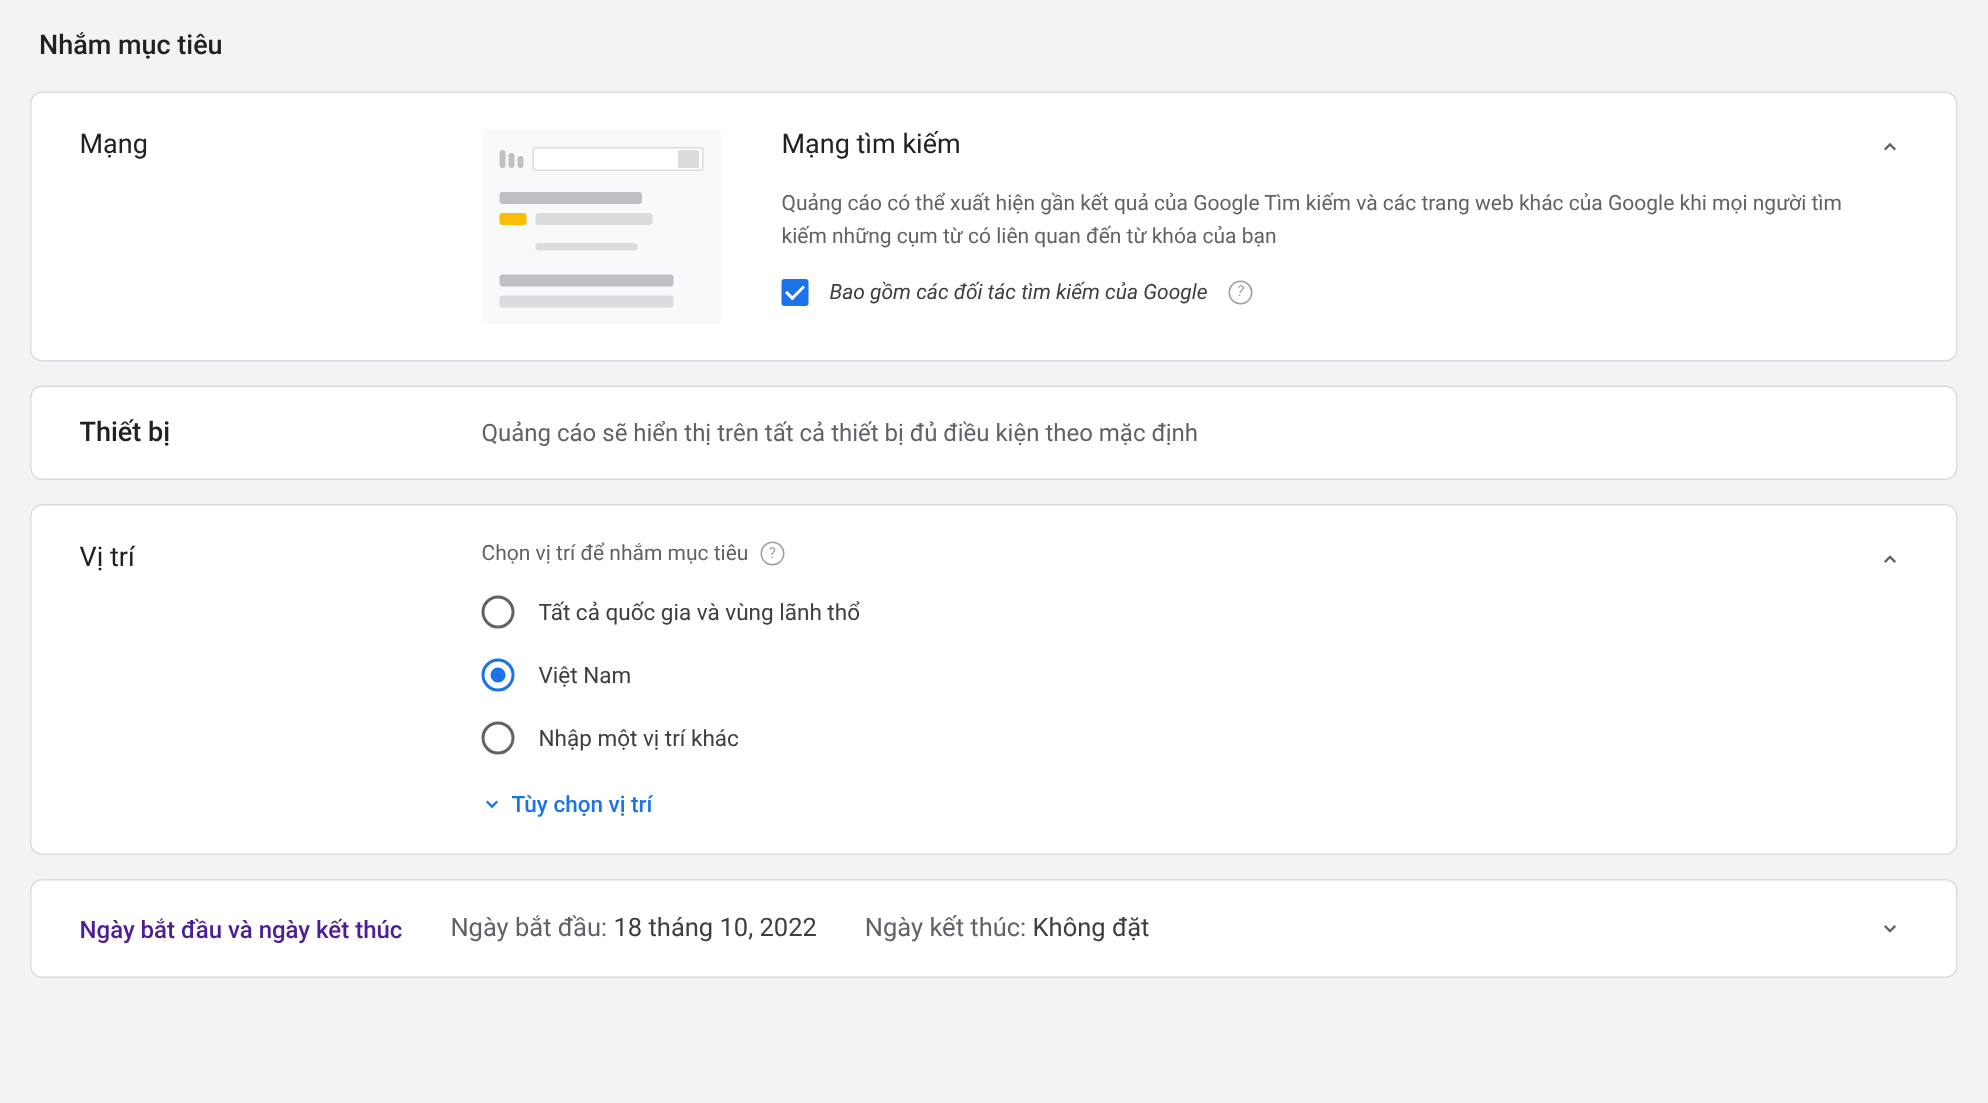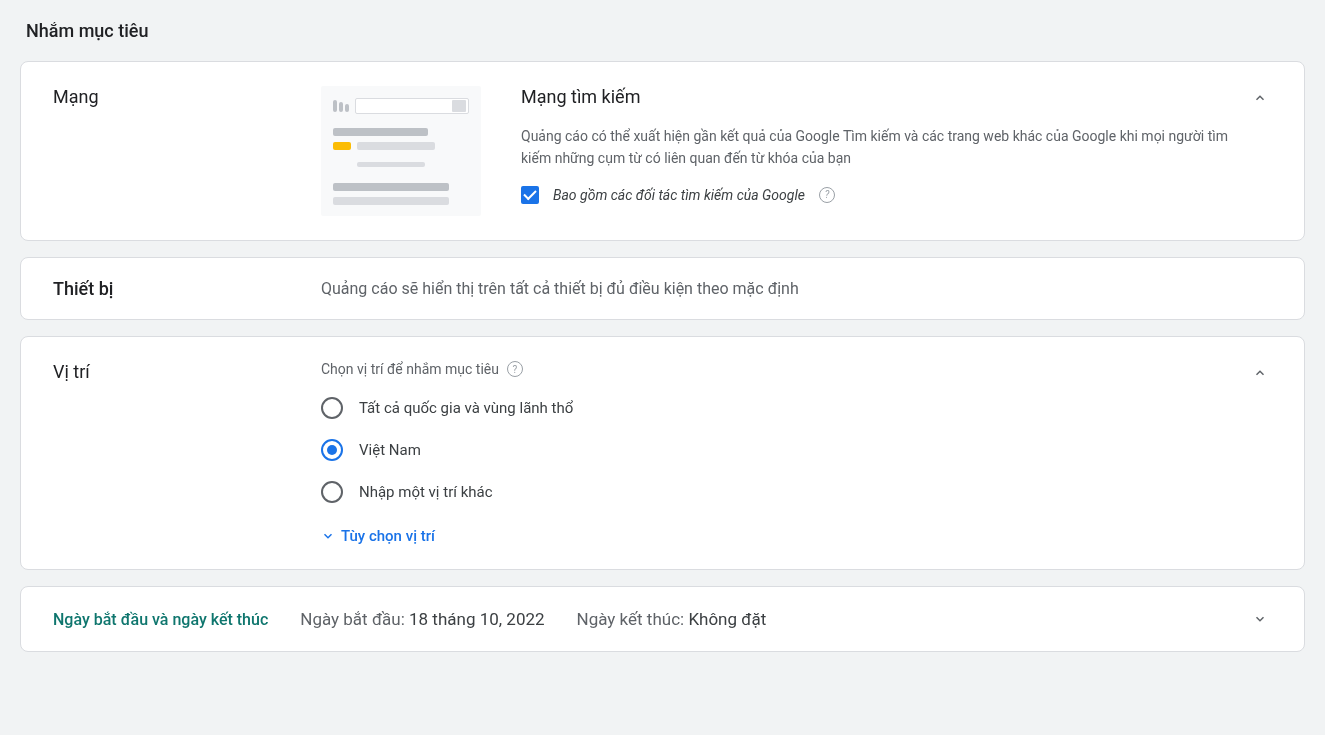--- a/index.html
+++ b/index.html
@@ -235,21 +235,21 @@
     }
     .dates-row {
       display: flex;
       align-items: center;
       padding: 20px 32px;
       gap: 32px;
     }
     .dates-label {
       font-size: 16px;
       font-weight: 500;
-      color: #0f766e;
+      color: #4c1d95;
     }
     .date-item {
       font-size: 17px;
     }
     .date-key {
       color: #5f6368;
     }
     .date-val {
       color: #3c4043;
     }

